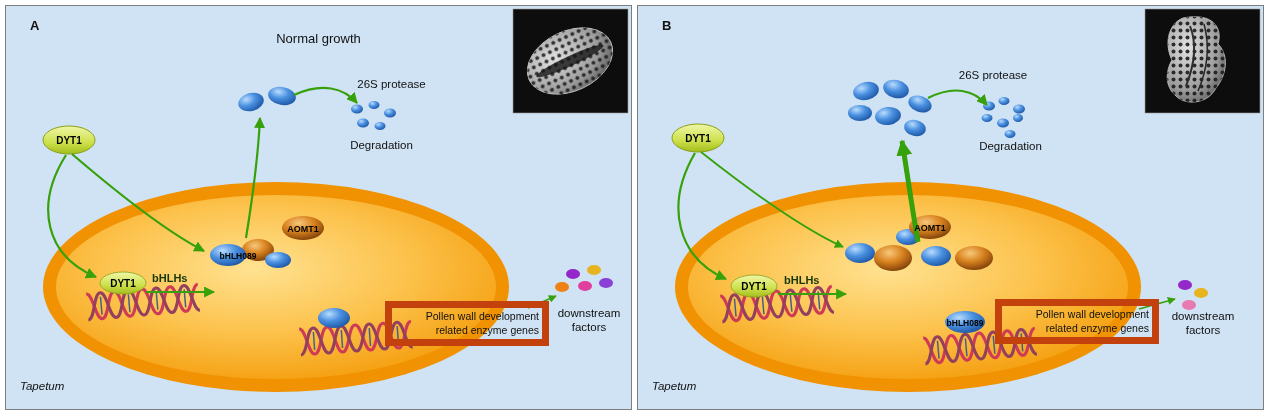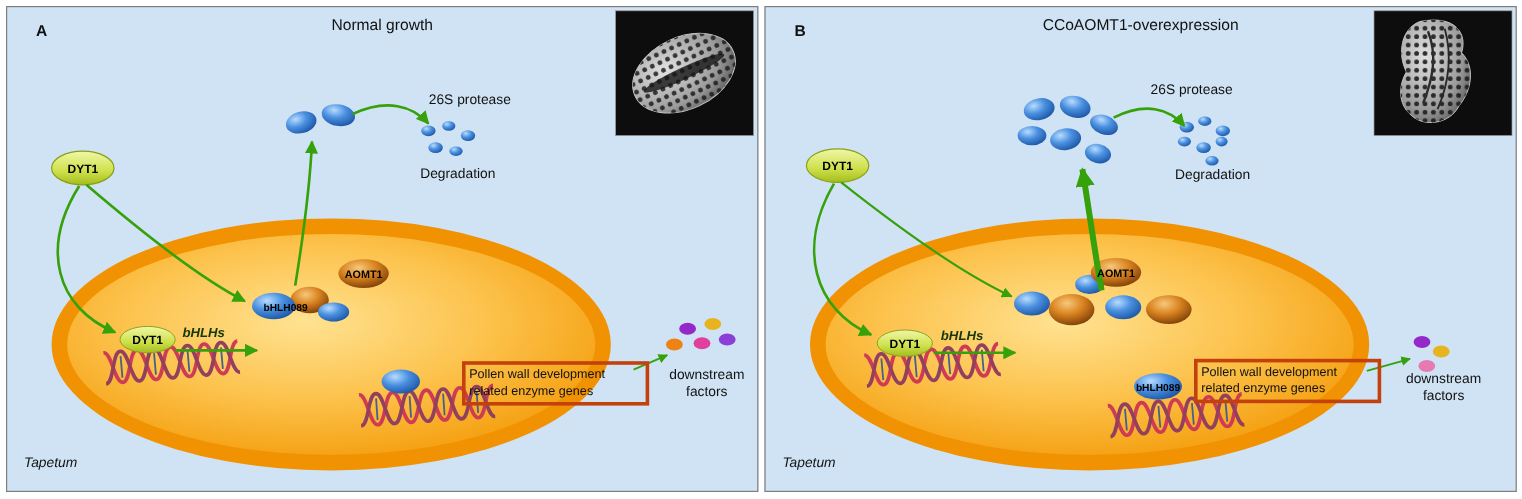--- a/index.html
+++ b/index.html
@@ -10,27 +10,27 @@
   }
   .panel {
     position:absolute; top:5px; width:625px; height:403px;
     background:#cfe3f4; border:1px solid #7e7e7e; overflow:hidden;
   }
   .panel.a { left:5px; }
   .panel.b { left:637px; }
   .panel svg.art { position:absolute; left:0; top:0; }
   .overlay { position:absolute; color:#111; }
   .panel-letter { font-size:13px; font-weight:bold; }
-  .panel-title { left:0; right:0; top:7px; text-align:center; font-size:13px; }
+  .panel-title { left:0; right:0; top:25px; text-align:center; font-size:13px; }
   .lbl { font-size:11.5px; text-align:center; line-height:1.2; }
   .box-label {
-    border:3px solid #c2410c; font-size:10.5px; line-height:1.3;
-    text-align:left; padding:2px 3px; background:transparent;
+    border:7px solid #c2410c; font-size:10.5px; line-height:1.3;
+    text-align:right; padding:2px 3px; background:transparent;
   }
-  .italic-label { font-style:italic; font-weight:bold; font-size:11px; color:#15380a; }
+  .italic-label { font-weight:bold; font-size:11px; color:#15380a; }
   .tapetum { font-size:11.5px;font-style:italic; }
   svg text.ptxt { font-weight:bold; fill:#000; font-family:"Liberation Sans", sans-serif; }
 </style>
 </head>
 <body>
 
 <div class="page">
 
   <div class="panel a">
     <svg class="art" width="625" height="403" viewBox="0 0 625 403">
@@ -226,21 +226,20 @@
         <path d="M566,18 C572,40 570,62 560,85" fill="none" stroke="#262626" stroke-width="1.5"></path>
       </g>
 
       <text class="ptxt" x="60" y="136" text-anchor="middle" font-size="10">DYT1</text>
       <text class="ptxt" x="116" y="284" text-anchor="middle" font-size="10">DYT1</text>
       <text class="ptxt" x="292" y="225" text-anchor="middle" font-size="9">AOMT1</text>
       <text class="ptxt" x="327" y="320" text-anchor="middle" font-size="8.5">bHLH089</text>
     </svg>
 
     <div class="overlay panel-letter" style="left:24px; top:12px;">B</div>
-    <div class="overlay panel-title">CCoAOMT1-overexpression</div>
     <div class="overlay italic-label" style="left:146px; top:268px;">bHLHs</div>
     <div class="overlay lbl" style="left:305px; top:63px; width:100px;">26S protease</div>
     <div class="overlay lbl" style="left:325px; top:134px; width:95px;">Degradation</div>
     <div class="overlay box-label" style="left:357px; top:293px; width:144px;">Pollen wall development related enzyme genes</div>
     <div class="overlay lbl" style="left:522px; top:304px; width:86px;">downstream factors</div>
     <div class="overlay tapetum" style="left:14px; top:374px;">Tapetum</div>
   </div>
 
 </div>
 

